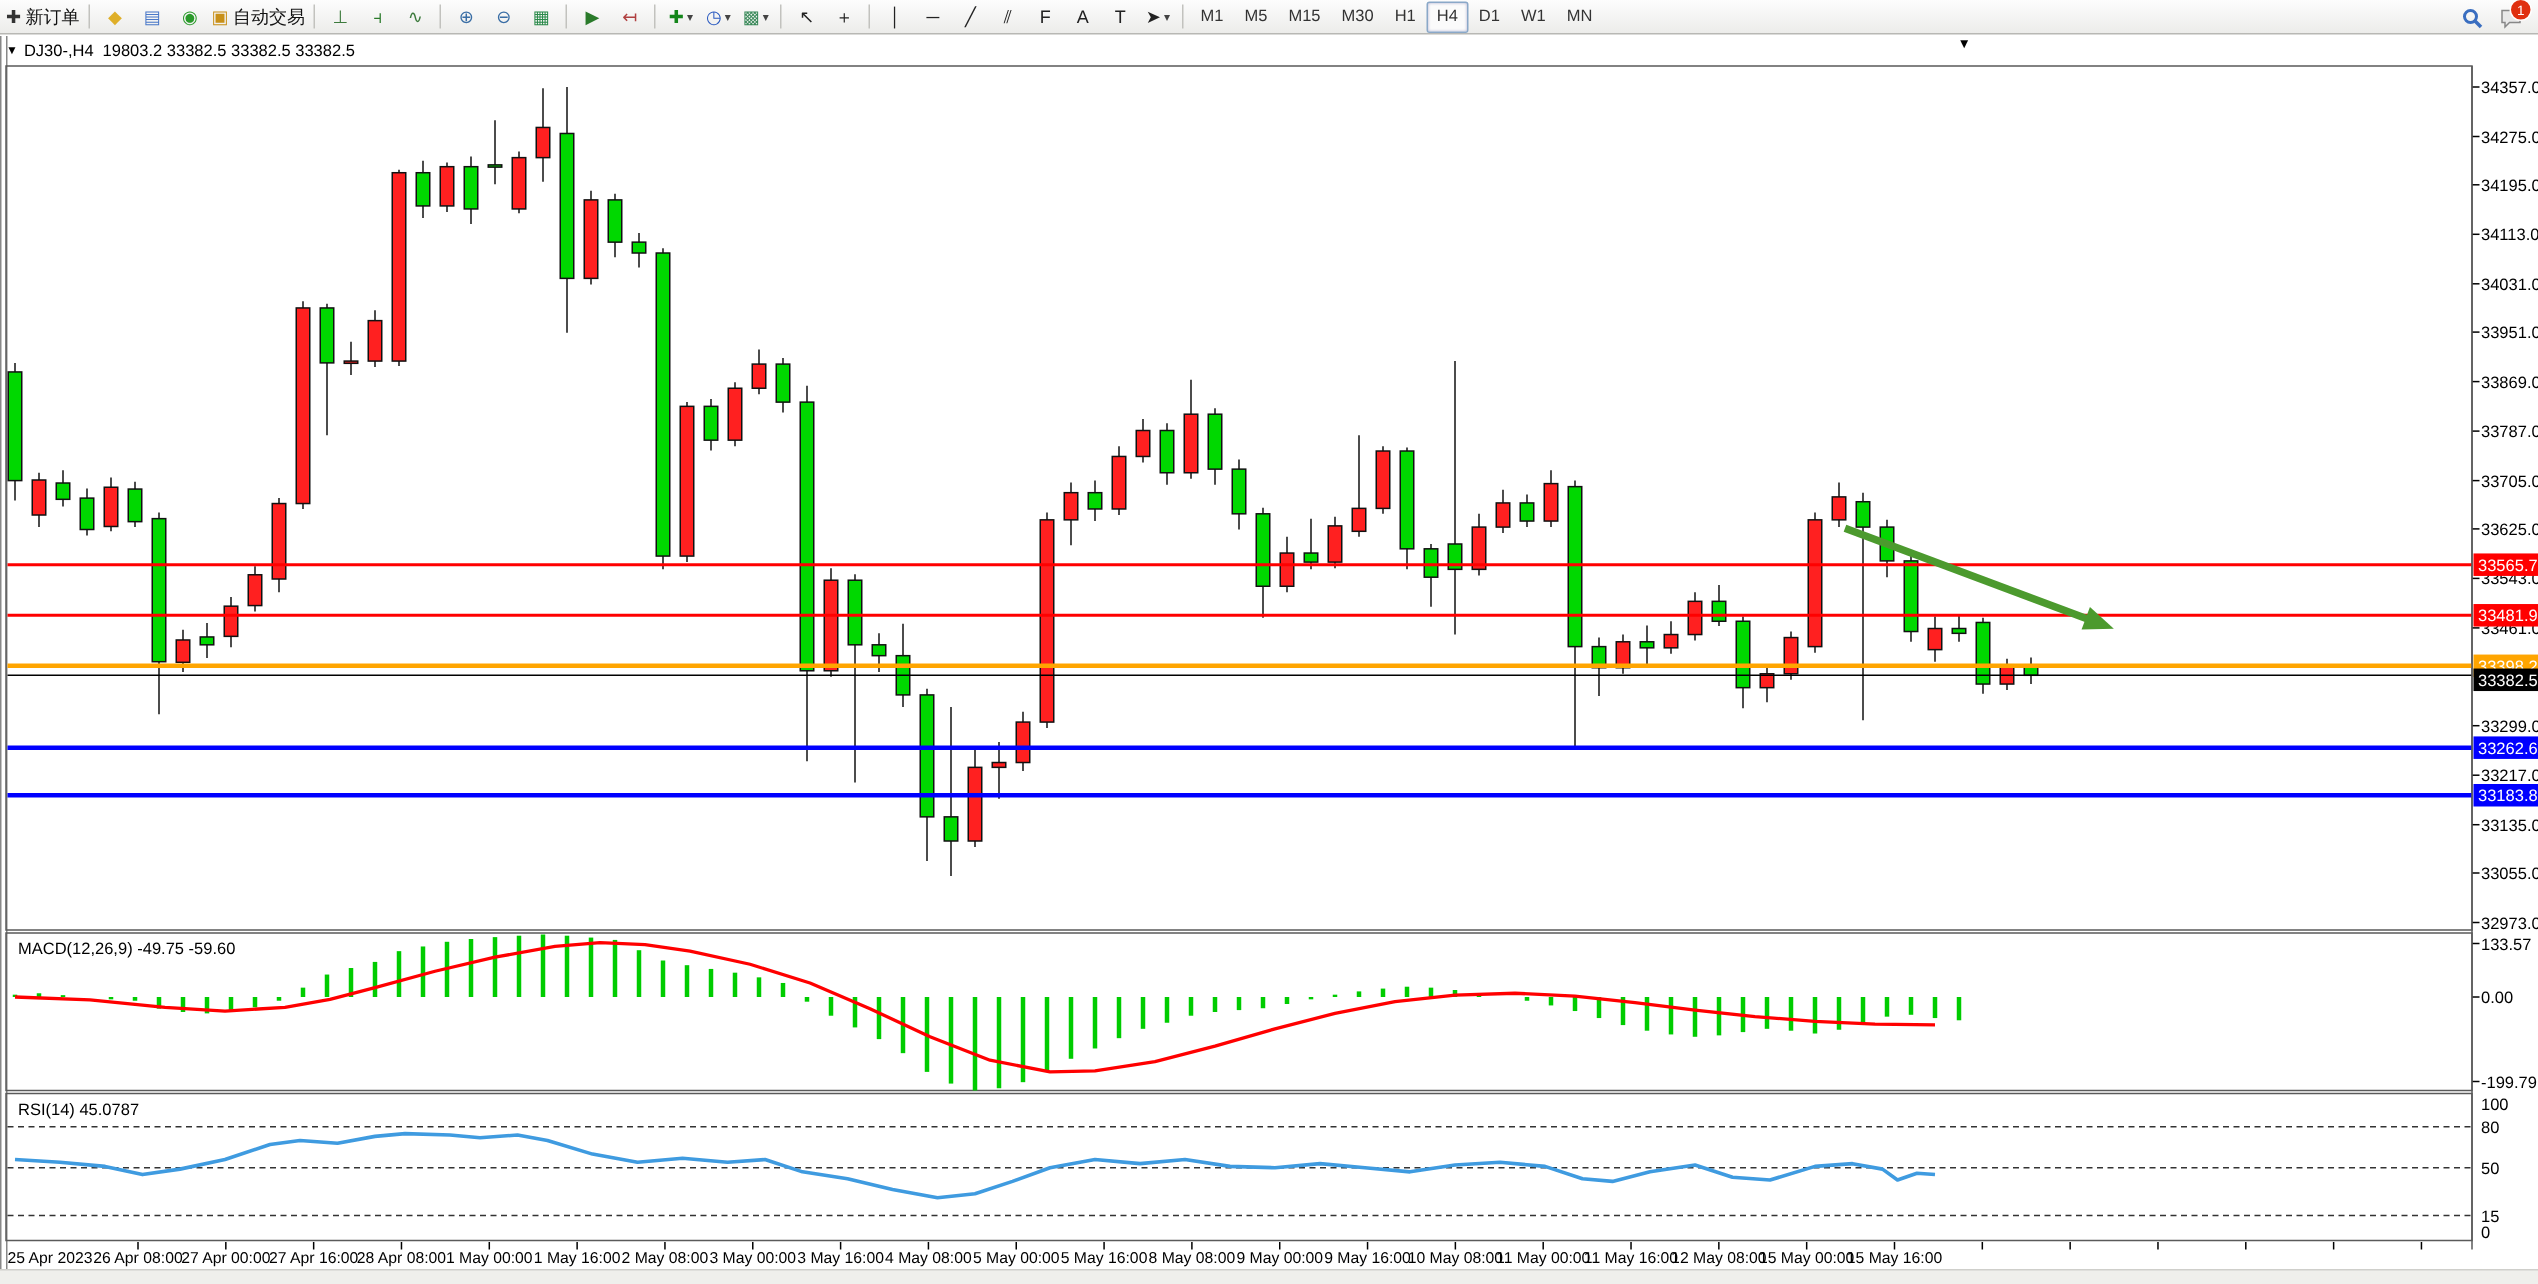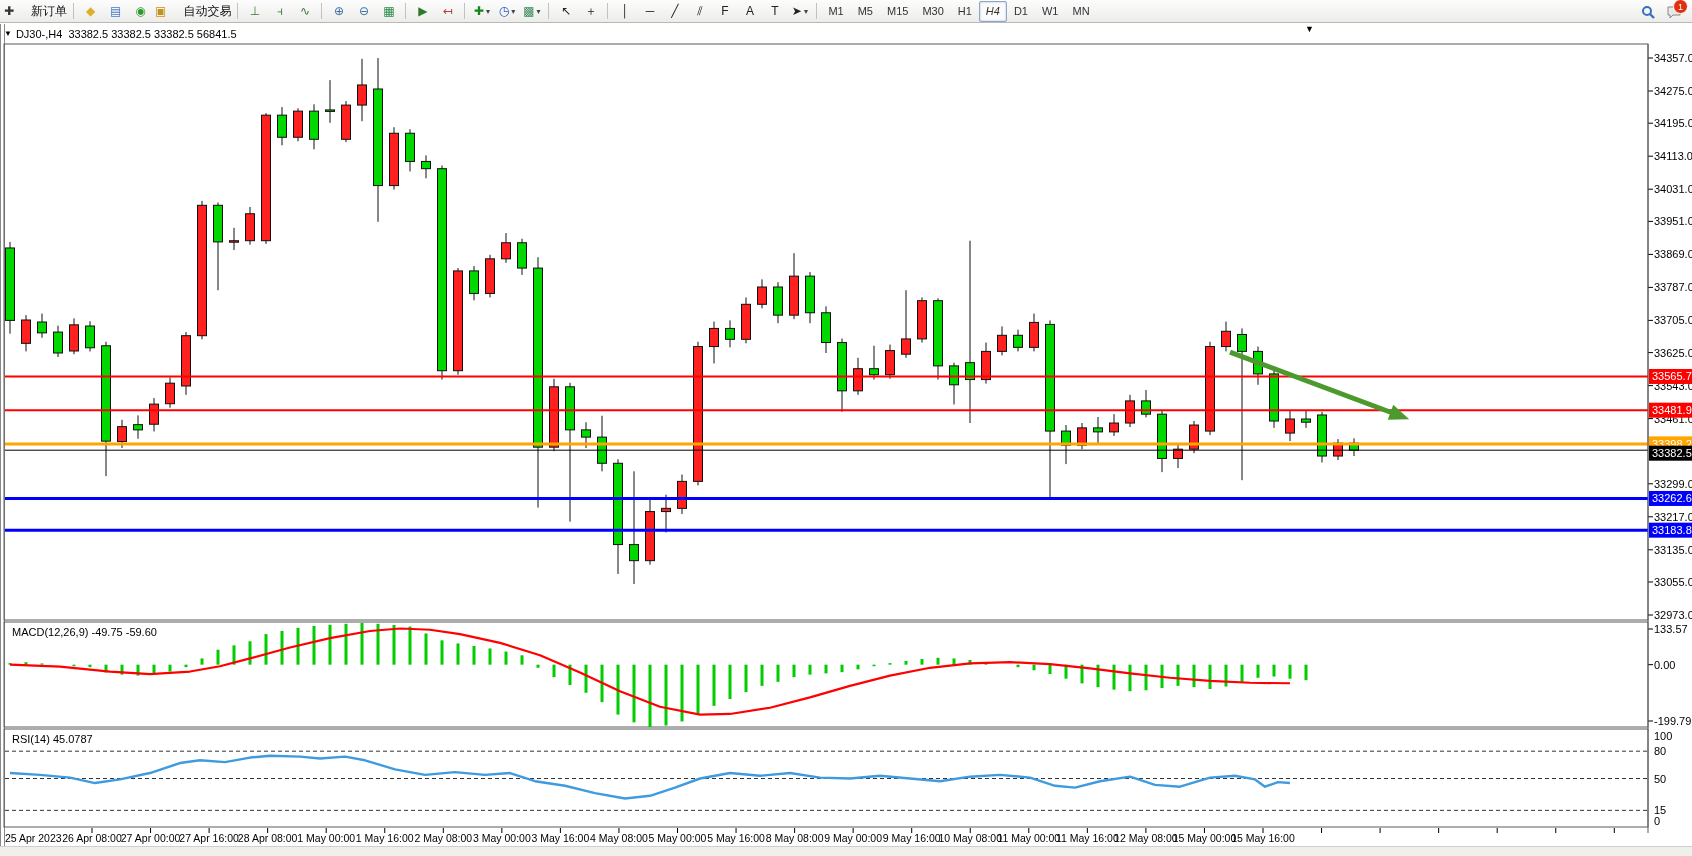--- a/index.html
+++ b/index.html
@@ -6,26 +6,26 @@
   #stage{position:relative;width:1692px;height:856px;background:#ffffff;overflow:hidden;
          font-family:"Liberation Sans","DejaVu Sans",sans-serif;-webkit-font-smoothing:none;}
   
   #toolbar{position:absolute;left:0;top:0;width:1692px;height:23px;
            background:linear-gradient(#fdfdfd,#ececea);border-bottom:1px solid #b8b8b4;
            display:flex;align-items:center;padding-left:2px;box-sizing:border-box;white-space:nowrap;}
   .tbtn{display:inline-flex;align-items:center;justify-content:center;height:19px;min-width:21px;
         margin:0 1px;border:1px solid transparent;border-radius:2px;font-size:12px;color:#333;
         cursor:default;user-select:none;}
   .tbtn .glyph{font-size:12px;line-height:1;}
-  .tbtn .tlabel{font-size:12px;margin-left:17px;color:#111;}
+  .tbtn .tlabel{font-size:12px;margin-left:3px;color:#111;}
   .tbtn .caret{font-size:8px;color:#444;margin-left:2px;}
   .tsep{display:inline-block;width:1px;height:16px;background:#c2c2be;margin:0 4px;}
   .tf{display:inline-flex;align-items:center;justify-content:center;height:19px;padding:0 6px;
       font-size:11px;color:#333;border:1px solid transparent;border-radius:2px;}
-  .tf.active{background:#fbfbfb;border-color:#8aa8c8;box-shadow:inset 0 0 2px #aac;font-style:italic;}
+  .tf.active{background:#fbfbfb;border-color:#8aa8c8;box-shadow:inset 0 0 2px #aac;}
   #tb-right{position:absolute;right:6px;top:2px;display:flex;align-items:center;}
   #chat-badge{position:absolute;right:-4px;top:-4px;background:#e03010;color:#fff;border-radius:50%;
               width:13px;height:13px;font-size:9px;display:flex;align-items:center;justify-content:center;
               border:1px solid #fff;}
   
   #chart-header{position:absolute;left:4px;top:26px;height:15px;display:flex;align-items:center;font-size:11px;color:#000;}
   #chart-header .tri{font-size:8px;margin-right:4px;color:#000;}
   #chart-header b{font-weight:normal;margin-right:6px;}
   #corner-tri{position:absolute;left:1305px;top:24px;font-size:9px;color:#000;}
   #frame-left{position:absolute;left:0;top:24px;width:3px;height:826px;border-left:1px solid #888;border-right:1px solid #888;}
@@ -152,21 +152,21 @@
       </svg>
       <span id="chat-badge">1</span>
     </span>
   </div>
 
   <div id="frame-left"></div>
 
   <div id="chart-header">
     <span class="tri">▼</span>
     <b>DJ30-,H4</b>
-    <span>33382.5 33382.5 33382.5 56841.5</span>
+    <span>19803.2 33382.5 33382.5 33382.5</span>
   </div>
   <span id="corner-tri">▼</span>
 
   <svg id="chart" width="1692" height="822" viewBox="0 24 1692 822" style="position:absolute;left:0;top:24px;">
       <g>
         <rect x="4" y="44" width="1644" height="576" fill="none" stroke="#5a5a5a" stroke-width="1"></rect>
         <rect x="4" y="622" width="1644" height="105" fill="none" stroke="#5a5a5a" stroke-width="1"></rect>
         <rect x="4" y="729" width="1644" height="98" fill="none" stroke="#5a5a5a" stroke-width="1"></rect>
       </g>
       <g>

